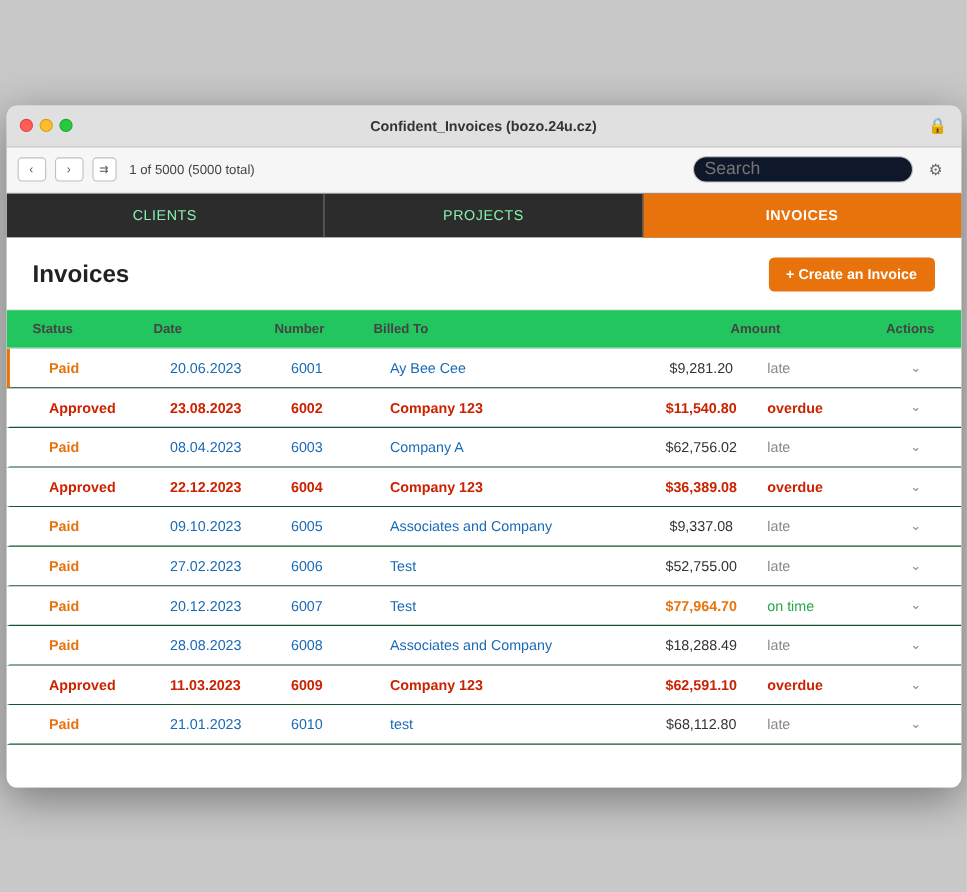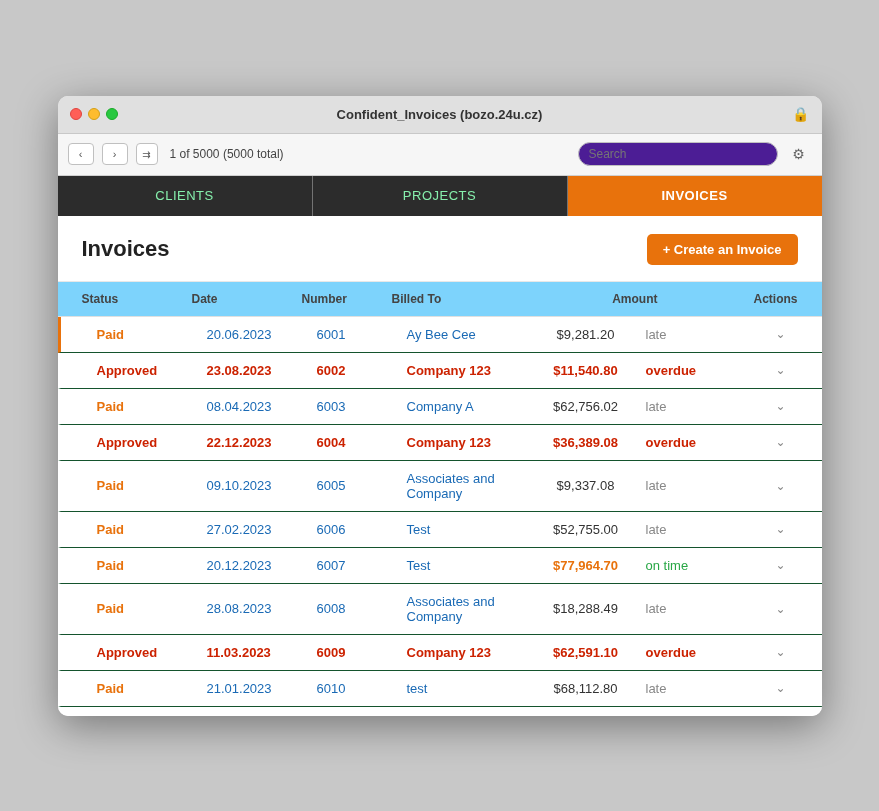--- a/index.html
+++ b/index.html
@@ -5,21 +5,21 @@
     * { box-sizing: border-box; margin: 0; padding: 0; }
     body {
       background: #c8c8c8;
       display: flex;
       justify-content: center;
       align-items: center;
       min-height: 100vh;
       font-family: -apple-system, BlinkMacSystemFont, 'Helvetica Neue', Arial, sans-serif;
     }
     .window {
-      width: 764px;
+      width: 868px;
       background: #f0f0f0;
       border-radius: 10px;
       box-shadow: 0 10px 40px rgba(0,0,0,0.4);
       overflow: hidden;
     }
     .title-bar {
       background: #e0e0e0;
       height: 38px;
       display: flex;
       align-items: center;
@@ -98,22 +98,22 @@
     .search-container {
       margin-left: auto;
       position: relative;
     }
     .search-input {
       width: 200px;
       height: 24px;
       border: 1px solid #c0c0c0;
       border-radius: 12px;
       padding: 0 10px;
-      font-size: 12px;
-      background: #4c1d95;
+      font-size: 16px;
+      background: #0f172a;
       color: #888;
       outline: none;
     }
     .settings-btn {
       width: 26px;
       height: 26px;
       background: transparent;
       border: none;
       cursor: pointer;
       display: flex;
@@ -173,21 +173,21 @@
       display: flex;
       align-items: center;
       gap: 6px;
       text-align: right;
     }
     .table-header {
       display: grid;
       grid-template-columns: 110px 110px 90px 1fr 120px 90px 50px;
       padding: 10px 24px;
       border-bottom: 1px solid #e0e0e0;
-      background: #7dd3fc;
+      background: #22c55e;
     }
     .col-header {
       font-size: 12px;
       font-weight: 600;
       color: #444;
     }
     .col-header.right { text-align: right; }
     .table-row {
       display: grid;
       grid-template-columns: 110px 110px 90px 1fr 120px 90px 50px;

